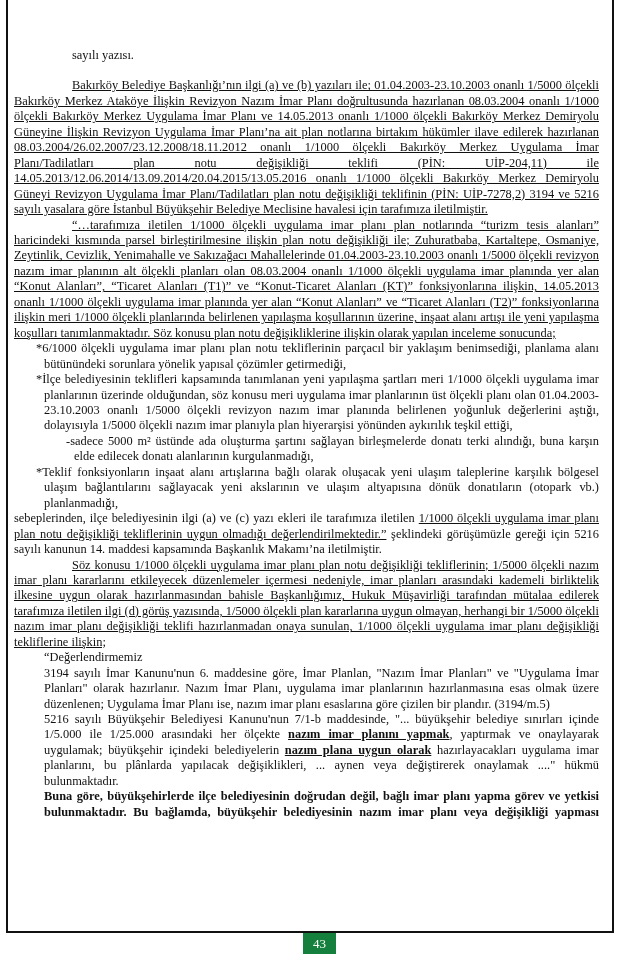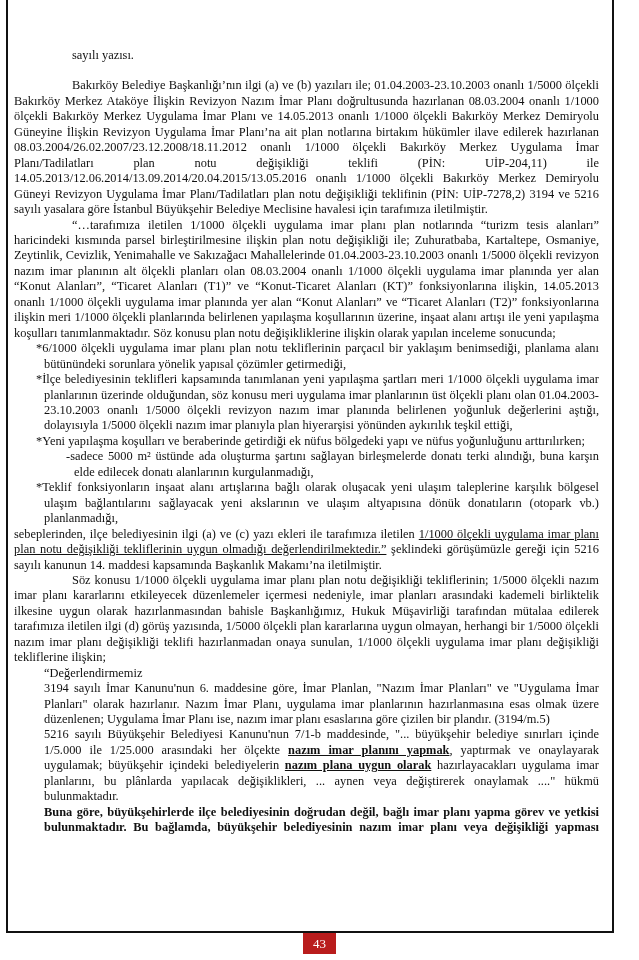--- a/index.html
+++ b/index.html
@@ -3,46 +3,45 @@
 <meta charset="utf-8">
 <style>
   html, body { margin:0; padding:0; background:#ffffff; }
   body { width:639px; height:960px; position:relative; overflow:hidden;
          font-family:"Liberation Serif","DejaVu Serif",serif; color:#111; }
   .frame { position:absolute; left:6px; top:-2px; width:604px; height:933px;
            border:2px solid #111; border-top:none; box-sizing:content-box; }
   .content { position:absolute; left:14px; top:20px; width:585px;
              font-size:12.4px; line-height:15.45px; text-align:justify;margin-top:28px; }
   .content p { margin:0; }
-  .ind1 { text-indent:58px; }
+  .ind1 { text-indent:58px;text-decoration:underline; }
   .hang { padding-left:30px; text-indent:-8px; }
   .hang2 { padding-left:60px; text-indent:-8px; }
   .quote { padding-left:30px; }
   .gap { height:15px; }
   .first { padding-left:58px; }
   u { text-decoration:underline; }
   b u { font-weight:bold; }
   .pagenum { position:absolute; left:303px; top:933px; width:33px; height:21px;
-             background:#b91c1c; color:#fff; font-size:13px; line-height:21px;
+             background:#15803d; color:#fff; font-size:13px; line-height:21px;
              text-align:center; }
   .last-line { text-align-last:justify;font-weight:bold; }
 </style>
 </head>
 <body>
 
 <div class="frame"></div>
 
 <div class="content">
   <p class="first">sayılı yazısı.</p>
   <div class="gap"></div>
   <p class="ind1">Bakırköy Belediye Başkanlığı’nın ilgi (a) ve (b) yazıları ile; 01.04.2003-23.10.2003 onanlı 1/5000 ölçekli Bakırköy Merkez Ataköye İlişkin Revizyon Nazım İmar Planı doğrultusunda hazırlanan 08.03.2004 onanlı 1/1000 ölçekli Bakırköy Merkez Uygulama İmar Planı ve 14.05.2013 onanlı 1/1000 ölçekli Bakırköy Merkez Demiryolu Güneyine İlişkin Revizyon Uygulama İmar Planı’na ait plan notlarına birtakım hükümler ilave edilerek hazırlanan 08.03.2004/26.02.2007/23.12.2008/18.11.2012 onanlı 1/1000 ölçekli Bakırköy Merkez Uygulama İmar Planı/Tadilatları plan notu değişikliği teklifi  (PİN: UİP-204,11) ile 14.05.2013/12.06.2014/13.09.2014/20.04.2015/13.05.2016 onanlı 1/1000 ölçekli Bakırköy Merkez Demiryolu Güneyi Revizyon Uygulama İmar Planı/Tadilatları plan notu değişikliği teklifinin (PİN: UİP-7278,2) 3194 ve 5216 sayılı yasalara göre İstanbul Büyükşehir Belediye Meclisine havalesi için tarafımıza iletilmiştir.</p>
   <p class="ind1">“…tarafımıza iletilen 1/1000 ölçekli uygulama imar planı plan notlarında “turizm tesis alanları” haricindeki kısmında parsel birleştirilmesine ilişkin plan notu değişikliği ile; Zuhuratbaba, Kartaltepe, Osmaniye, Zeytinlik, Cevizlik, Yenimahalle ve Sakızağacı Mahallelerinde 01.04.2003-23.10.2003 onanlı 1/5000 ölçekli revizyon nazım imar planının alt ölçekli planları olan 08.03.2004 onanlı 1/1000 ölçekli uygulama imar planında yer alan “Konut Alanları”, “Ticaret Alanları (T1)” ve “Konut-Ticaret Alanları (KT)” fonksiyonlarına ilişkin, 14.05.2013 onanlı 1/1000 ölçekli uygulama imar planında yer alan “Konut Alanları” ve “Ticaret Alanları (T2)” fonksiyonlarına ilişkin meri 1/1000 ölçekli planlarında belirlenen yapılaşma koşullarının üzerine, inşaat alanı artışı ile yeni yapılaşma koşulları tanımlanmaktadır. Söz konusu plan notu değişikliklerine ilişkin olarak yapılan inceleme sonucunda;</p>
   <p class="hang">*6/1000 ölçekli uygulama imar planı plan notu tekliflerinin parçacıl bir yaklaşım benimsediği, planlama alanı bütünündeki sorunlara yönelik yapısal çözümler getirmediği,</p>
   <p class="hang">*İlçe belediyesinin teklifleri kapsamında tanımlanan yeni yapılaşma şartları meri 1/1000 ölçekli uygulama imar planlarının üzerinde olduğundan, söz konusu meri uygulama imar planlarının üst ölçekli planı olan 01.04.2003-23.10.2003 onanlı 1/5000 ölçekli revizyon nazım imar planında belirlenen yoğunluk değerlerini aştığı, dolayısıyla 1/5000 ölçekli nazım imar planıyla plan hiyerarşisi yönünden aykırılık teşkil ettiği,</p>
-  <p class="hang">*Yeni yapılaşma koşulları ve beraberinde getirdiği ek nüfus bölgedeki yapı ve nüfus yoğunluğunu arttırılırken;</p>
   <p class="hang2">-sadece 5000 m² üstünde ada oluşturma şartını sağlayan birleşmelerde donatı terki alındığı, buna karşın elde edilecek donatı alanlarının kurgulanmadığı,</p>
   <p class="hang">*Teklif fonksiyonların inşaat alanı artışlarına bağlı olarak oluşacak yeni ulaşım taleplerine karşılık bölgesel ulaşım bağlantılarını sağlayacak yeni akslarının ve ulaşım altyapısına dönük donatıların (otopark vb.)  planlanmadığı,</p>
   <p><span>sebeplerinden, ilçe belediyesinin ilgi (a) ve (c) yazı ekleri ile tarafımıza iletilen </span><u>1/1000 ölçekli uygulama imar planı plan notu değişikliği tekliflerinin uygun olmadığı değerlendirilmektedir.”</u><span> şeklindeki görüşümüzle gereği için 5216 sayılı kanunun 14. maddesi kapsamında Başkanlık Makamı’na iletilmiştir.</span></p>
   <p class="ind1">Söz konusu 1/1000 ölçekli uygulama imar planı plan notu değişikliği tekliflerinin; 1/5000 ölçekli nazım imar planı kararlarını etkileyecek düzenlemeler içermesi nedeniyle, imar planları arasındaki kademeli birliktelik ilkesine uygun olarak hazırlanmasından bahisle Başkanlığımız, Hukuk Müşavirliği tarafından mütalaa edilerek tarafımıza iletilen ilgi (d) görüş yazısında, 1/5000 ölçekli plan kararlarına uygun olmayan, herhangi bir 1/5000 ölçekli nazım imar planı değişikliği teklifi hazırlanmadan onaya sunulan,  1/1000 ölçekli uygulama imar planı değişikliği tekliflerine ilişkin;</p>
   <p class="quote">“Değerlendirmemiz</p>
   <p class="quote">3194 sayılı İmar Kanunu'nun 6. maddesine göre, İmar Planlan, "Nazım İmar Planları" ve "Uygulama İmar Planları" olarak hazırlanır. Nazım İmar Planı, uygulama imar planlarının hazırlanmasına esas olmak üzere düzenlenen; Uygulama İmar Planı ise, nazım imar planı esaslarına göre çizilen bir plandır. (3194/m.5)</p>
   <p class="quote"><span>5216 sayılı Büyükşehir Belediyesi Kanunu'nun 7/1-b maddesinde, "... büyükşehir belediye sınırları içinde 1/5.000 ile 1/25.000 arasındaki her ölçekte </span><b><u>nazım imar planını yapmak</u></b><span>, yaptırmak ve onaylayarak uygulamak; büyükşehir içindeki belediyelerin </span><b><u>nazım plana uygun olarak</u></b><span> hazırlayacakları uygulama imar planlarını, bu plânlarda yapılacak değişiklikleri, ... aynen veya değiştirerek onaylamak ...." hükmü bulunmaktadır.</span></p>
   <p class="quote last-line">Buna göre, büyükşehirlerde ilçe belediyesinin doğrudan değil, bağlı imar planı yapma görev ve yetkisi bulunmaktadır. Bu bağlamda, büyükşehir belediyesinin nazım imar planı veya değişikliği yapması</p>
 </div>
 

